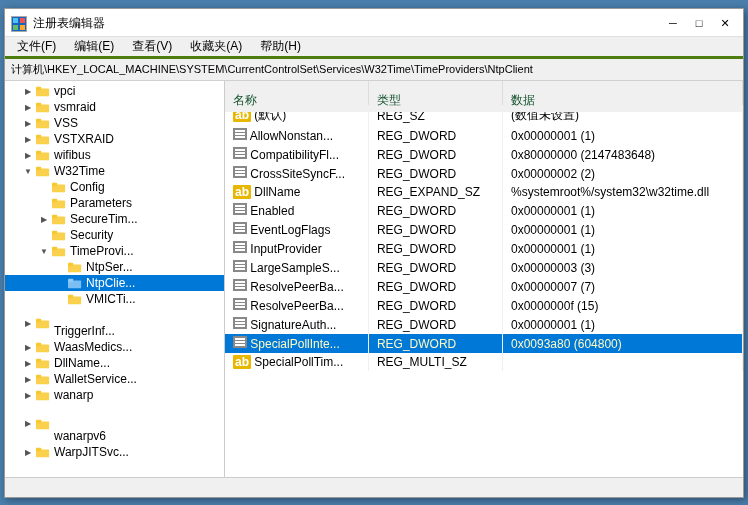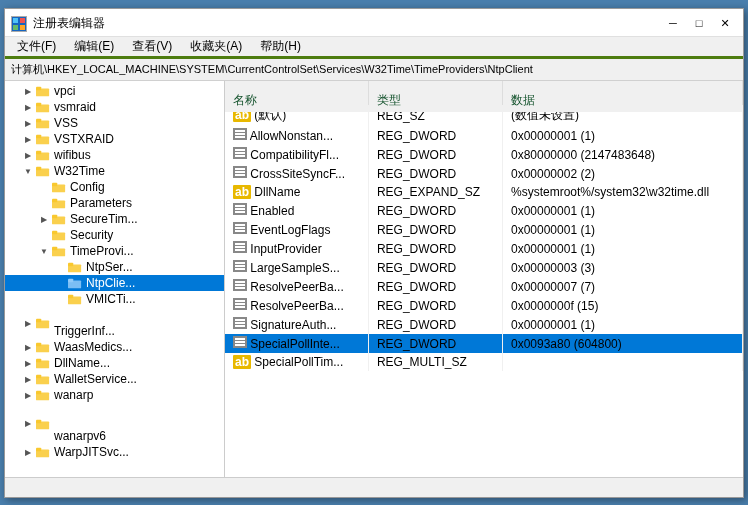--- a/index.html
+++ b/index.html
@@ -182,21 +182,21 @@
       color: #14532d;
       border-right: 1px solid #ddd;
       position: sticky;
       top: 8px;
       background: #f0f0f0;
     }
     tbody tr {
       cursor: pointer;
     }
     tbody tr.selected { background: #0078d7; color: white; }
-    tbody tr.selected td { color: #000000; }
+    tbody tr.selected td { color: #fef9c3; }
     tbody td {
       padding: 2px 8px;
       border-right: 1px solid #f0f0f0;
       color: #000;
       white-space: nowrap;
     }
 
     .reg-icon {
       display: inline-flex;
       align-items: center;

